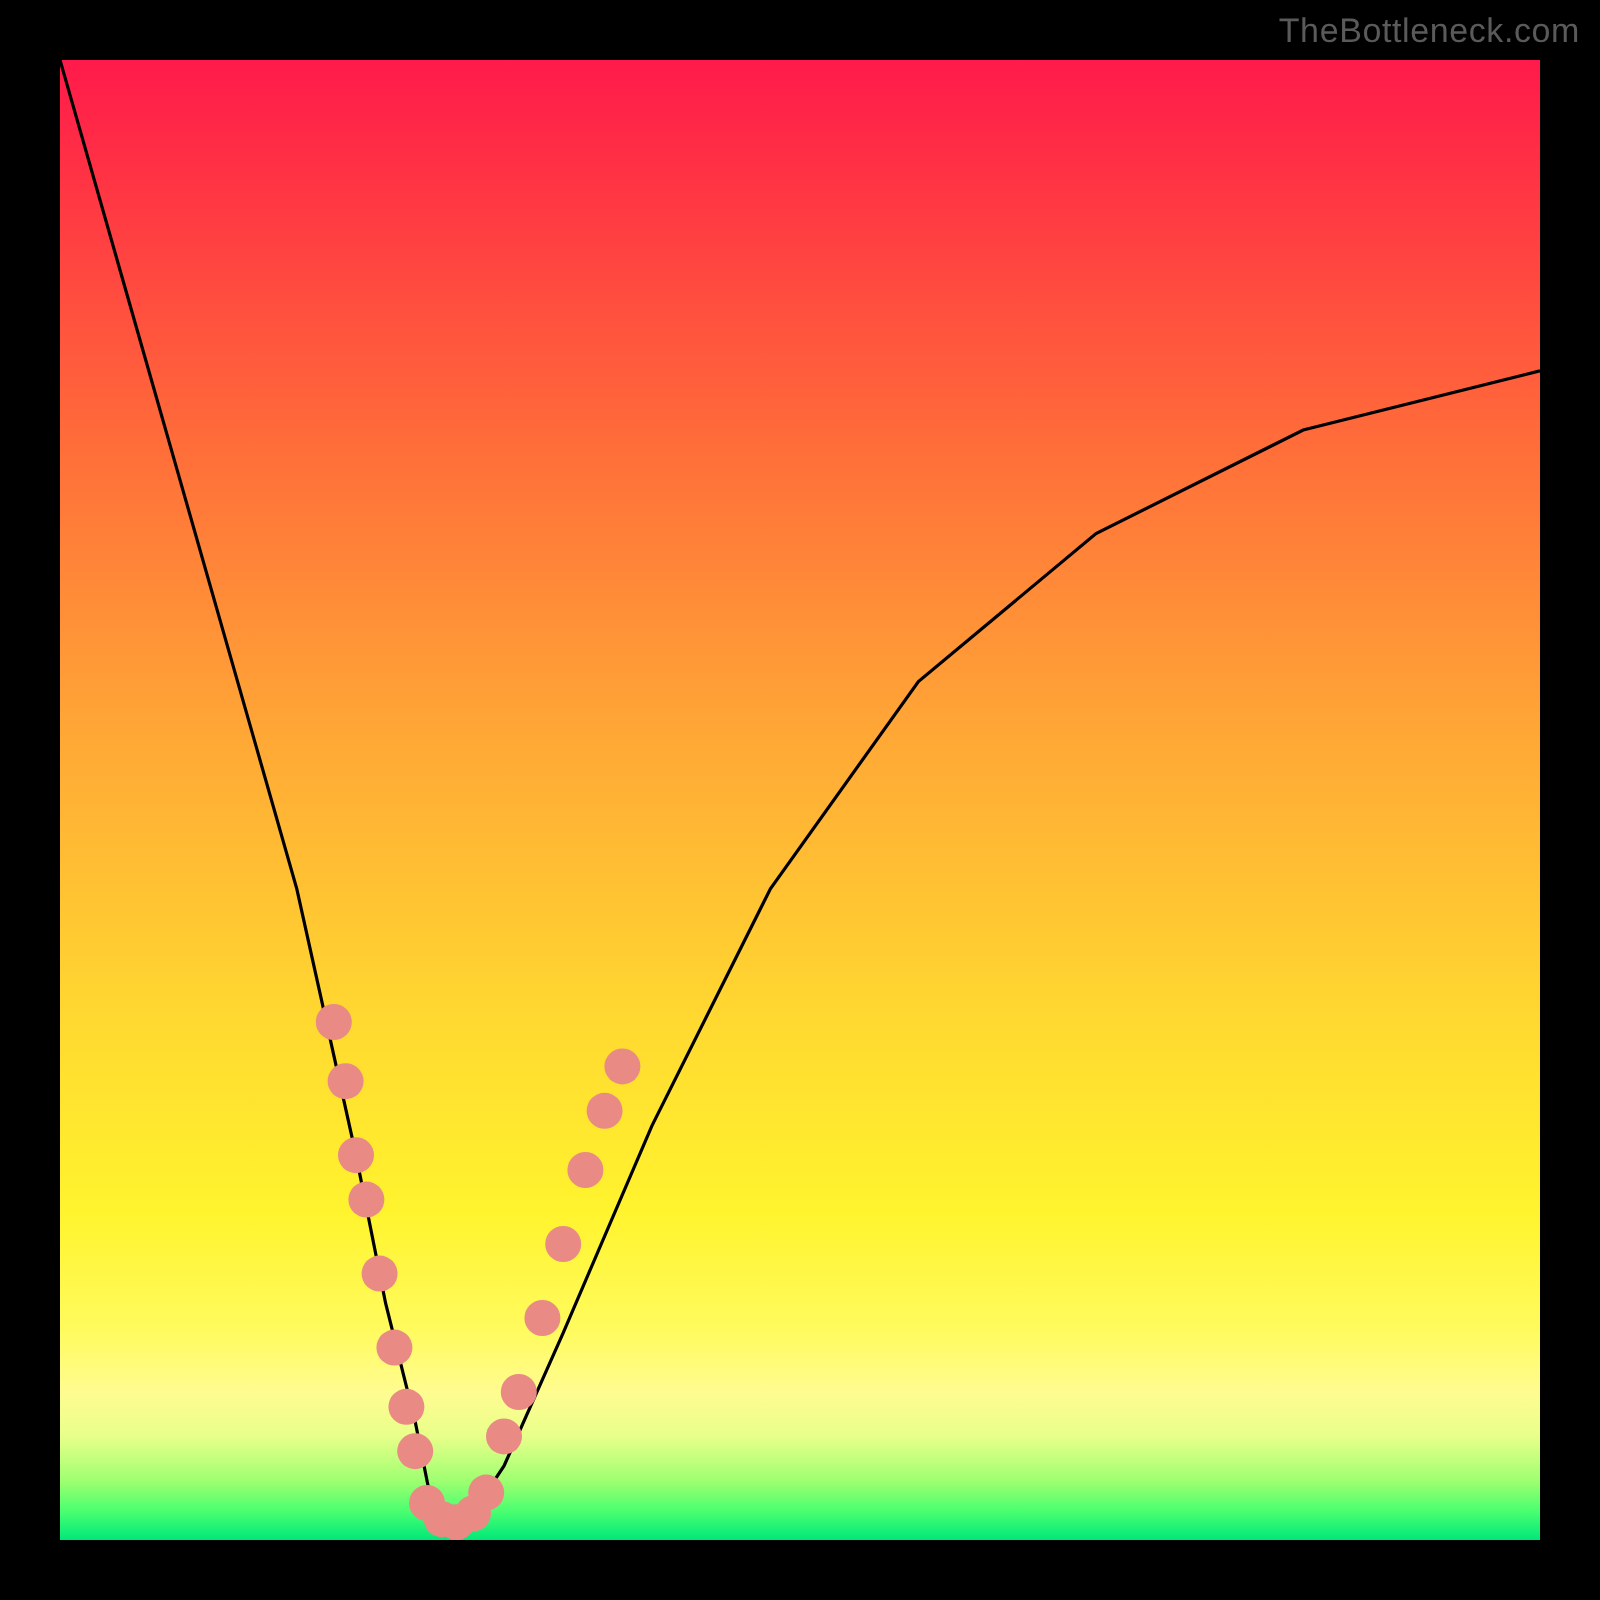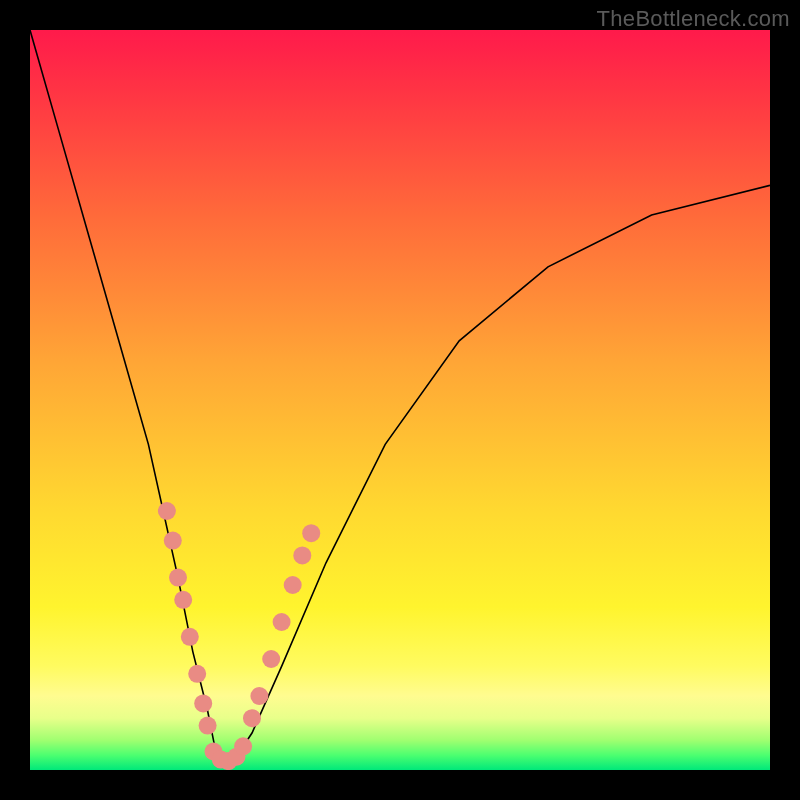--- a/index.html
+++ b/index.html
@@ -30,21 +30,21 @@
       #9fff70 96%,
       #4cff70 98%,
       #00e87a 100%
     );
   }
   .watermark {
     position: absolute;
     top: 6px;
     right: 10px;
     color: #5a5a5a;
-    font-size: 22px;
+    font-size: 17px;
     font-weight: 500;
     letter-spacing: 0.3px;
     user-select: none;
   }
   svg.plot {
     position: absolute;
     left: 30px;
     top: 30px;
     width: 740px;
     height: 740px;

